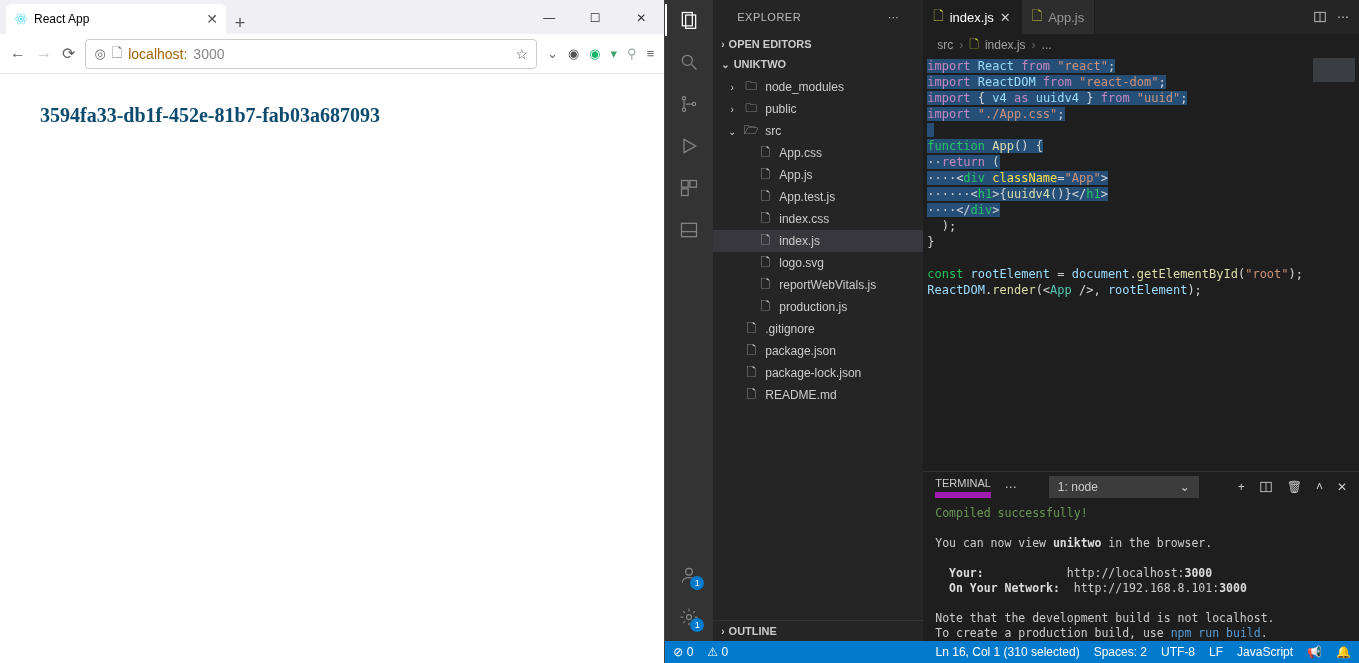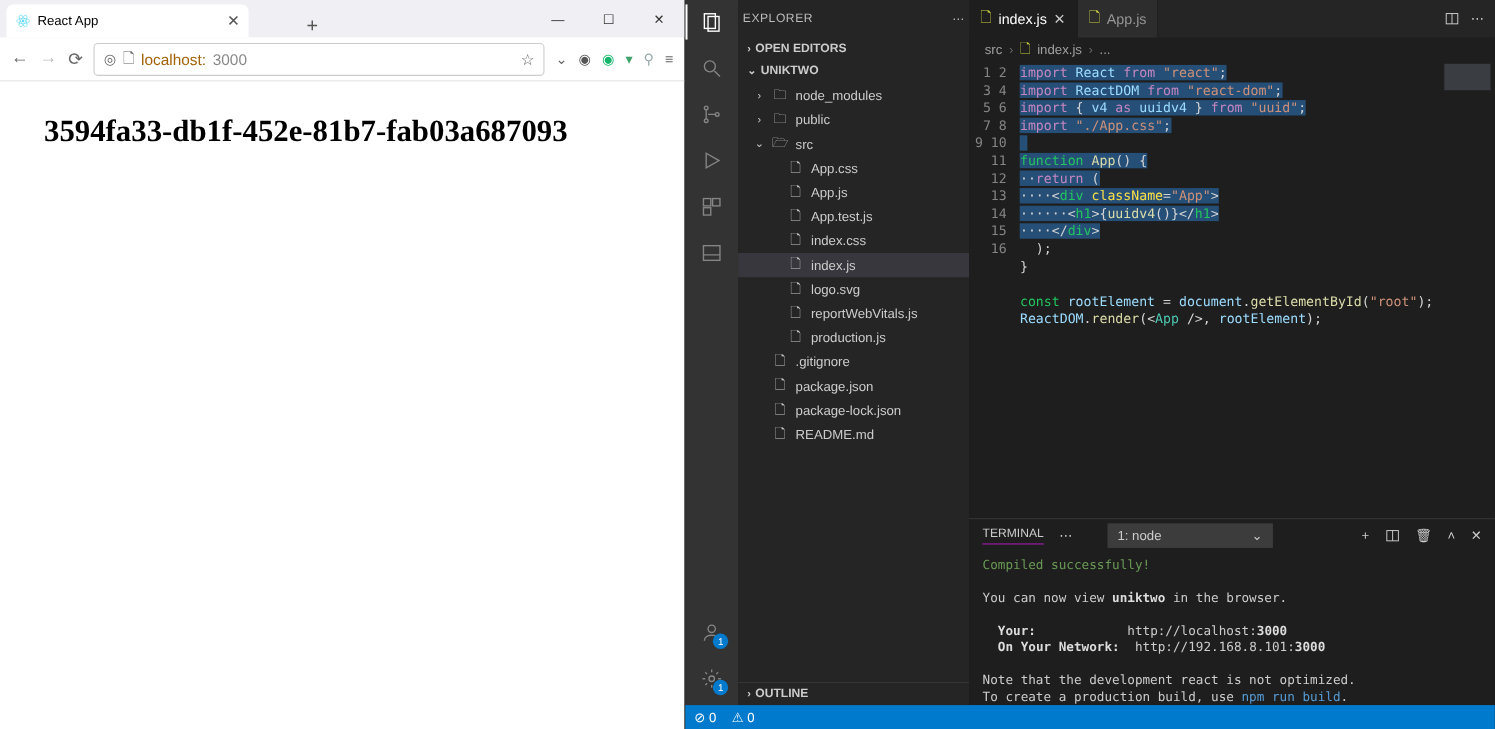--- a/index.html
+++ b/index.html
@@ -19,21 +19,20 @@
   background: #fff;
   display: flex;
   flex-direction: column;
   border-right: 1px solid #444;
 }
 .b-tabs {
   height: 34px;
   background: #f0f0f4;
   display: flex;
   align-items: flex-end;
-  gap: 44px;
 }
 .b-tab {
   height: 30px;
   width: 220px;
   margin-left: 6px;
   background: #fff;
   border-radius: 6px 6px 0 0;
   display: flex;
   align-items: center;
   padding: 0 8px;
@@ -71,22 +70,22 @@
 .b-url .shield, .b-url .lock { font-size:13px;color:#666;}
 .b-url .star { margin-left:auto; }
 .b-rightbtns { display:flex; gap:10px; align-items:center; color:#666;}
 .b-content {
   flex:1;
   padding: 30px 40px;
 }
 .uuid-text {
   font-family: Georgia, "Times New Roman", serif;
   font-weight: bold;
-  font-size: 28px;
-  color: #000000;
+  font-size: 20px;
+  color: #0c4a6e;
 }
 
 .vscode {
   flex:1;
   height: 663px;
   background: #1e1e1e;
   color: #ccc;
   display: flex;
   flex-direction: column;
   font-size: 12px;
@@ -108,21 +107,21 @@
 .act .bottom { margin-top:auto; margin-bottom:12px; display:flex;flex-direction:column;gap:18px;align-items:center;}
 .badge {position:absolute;bottom:-3px;right:-3px;background:#007acc;color:#fff;border-radius:8px;min-width:14px;height:14px;font-size:9px;display:flex;align-items:center;justify-content:center;padding:0 3px;}
 
 .side {
   width: 210px;
   background: #252526;
   display:flex;
   flex-direction:column;
 }
 .side-hdr{
-  height:34px;padding:0 4px;display:flex;align-items:center;justify-content:space-between;
+  height:34px;padding:0 24px;display:flex;align-items:center;justify-content:space-between;
   font-size:11px;letter-spacing:0.5px;color:#bbb;
 }
 .side-sec-hdr{padding:4px 8px;display:flex;align-items:center;gap:4px;font-size:11px;font-weight:bold;color:#ccc;cursor:pointer;}
 .side-sec-hdr .chev{font-size:10px;color:#ccc;}
 .tree{padding:2px 0;}
 .tree-row{
   height:22px;display:flex;align-items:center;gap:6px;padding-right:6px;color:#ccc;cursor:pointer;
 }
 .tree-row.sel{background:#37373d;}
 .twisty{width:10px;text-align:center;font-size:10px;color:#ccc;}
@@ -168,21 +167,21 @@
 .sel{background:#264f78;}
 .minimap{width:56px;background:#1e1e1e;position:relative;}
 .mini-block{position:absolute;right:4px;background:#3a3d41;}
 
 .panel{
   height:170px;border-top:1px solid #333;background:#1e1e1e;display:flex;flex-direction:column;
 }
 .panel-hdr{
   height:30px;display:flex;align-items:center;padding:0 12px;gap:14px;color:#ccc;
 }
-.panel-hdr .label{font-size:11px;color:#ccc;border-bottom:1px solid #a21caf;padding-bottom:3px;}
+.panel-hdr .label{font-size:11px;color:#ccc;border-bottom:6px solid #a21caf;padding-bottom:3px;}
 .panel-hdr .dots{color:#ccc;}
 .panel-select{margin-left:18px;background:#3c3c3c;border:1px solid #3c3c3c;color:#ccc;height:22px;width:150px;display:flex;align-items:center;justify-content:space-between;padding:0 8px;font-size:12px;}
 .panel-right{margin-left:auto;display:flex;gap:14px;color:#ccc;}
 .term{
   flex:1;font-family:Consolas,monospace;font-size:11.5px;line-height:15px;padding:4px 12px;color:#ccc;overflow:hidden;white-space:pre;
 }
 .term .ok{color:#6a9955;}
 .term .b{color:#dcdcdc;font-weight:bold;}
 .term .link{color:#569cd6;}
 
@@ -426,37 +425,20 @@
       </div>
       <div class="crumbs">
         <span>src</span>
         <span class="sep">›</span>
         <span style="color:#cbcb41">🗋</span>
         <span>index.js</span>
         <span class="sep">›</span>
         <span>...</span>
       </div>
       <div class="code-wrap">
-        <div class="gut" id="gutter">1
-2
-3
-4
-5
-6
-7
-8
-9
-10
-11
-12
-13
-14
-15
-16
-</div>
         <div class="code" id="code"><span class="sel"><span class="tok-kw">import</span> <span class="tok-id">React</span> <span class="tok-kw">from</span> <span class="tok-str">"react"</span>;</span>
 <span class="sel"><span class="tok-kw">import</span> <span class="tok-id">ReactDOM</span> <span class="tok-kw">from</span> <span class="tok-str">"react-dom"</span>;</span>
 <span class="sel"><span class="tok-kw">import</span> { <span class="tok-id">v4</span> <span class="tok-kw">as</span> <span class="tok-id">uuidv4</span> } <span class="tok-kw">from</span> <span class="tok-str">"uuid"</span>;</span>
 <span class="sel"><span class="tok-kw">import</span> <span class="tok-str">"./App.css"</span>;</span>
 <span class="sel"> </span>
 <span class="sel"><span class="tok-tag">function</span> <span class="tok-def">App</span>() {</span>
 <span class="sel">··<span class="tok-kw">return</span> (</span>
 <span class="sel">····&lt;<span class="tok-tag">div</span> <span class="tok-attr">className</span>=<span class="tok-str">"App"</span>&gt;</span>
 <span class="sel">······&lt;<span class="tok-tag">h1</span>&gt;{<span class="tok-def">uuidv4</span>()}&lt;/<span class="tok-tag">h1</span>&gt;</span>
 <span class="sel">····&lt;/<span class="tok-tag">div</span>&gt;</span>
@@ -492,26 +474,35 @@
             <span>✕</span>
           </div>
         </div>
         <div class="term"><span class="ok">Compiled successfully!</span>
 
 <span>You can now view </span><span class="b">uniktwo</span><span> in the browser.</span>
 
   <span class="b">Your:</span>            <span>http://localhost:</span><span class="b">3000</span>
   <span class="b">On Your Network:</span>  <span>http://192.168.8.101:</span><span class="b">3000</span>
 
-<span>Note that the development react is not optimized.</span>
+<span>Note that the development build is not localhost.</span>
 <span>To create a production build, use </span><span class="link">npm run build</span><span>.</span>
 
 
 </div>
       </div>
     </div>
   </div>
 
   <div class="status">
     <span>⊘ <span>0</span></span>
     <span>⚠ <span>0</span></span>
+    <div class="right">
+      <span>Ln 16, Col 1 (310 selected)</span>
+      <span>Spaces: 2</span>
+      <span>UTF-8</span>
+      <span>LF</span>
+      <span>JavaScript</span>
+      <span>📢</span>
+      <span>🔔</span>
+    </div>
   </div>
 </div>
 
 </body></html>

